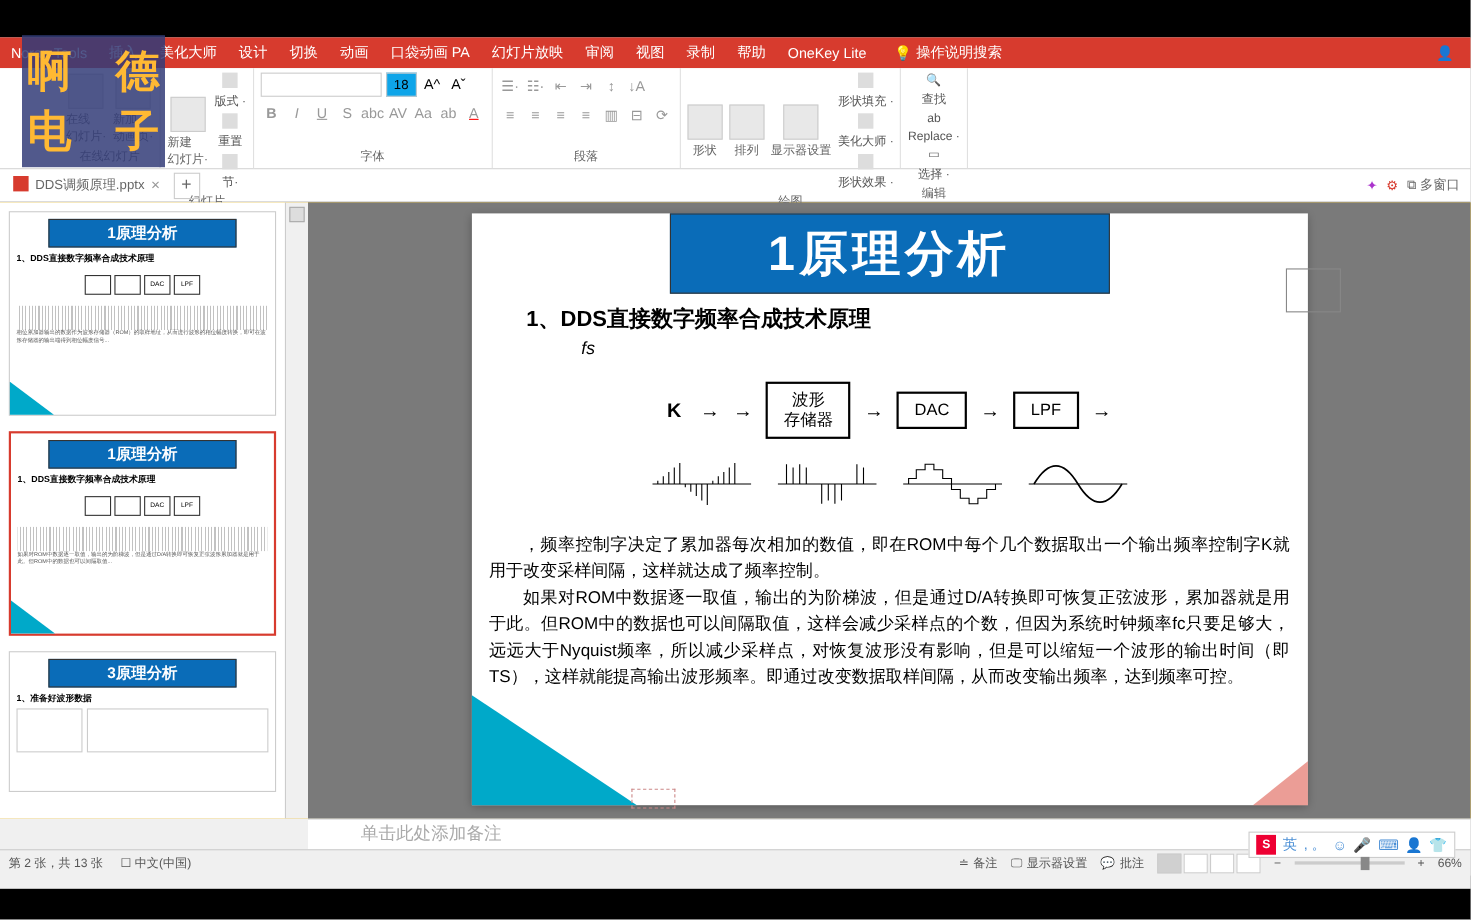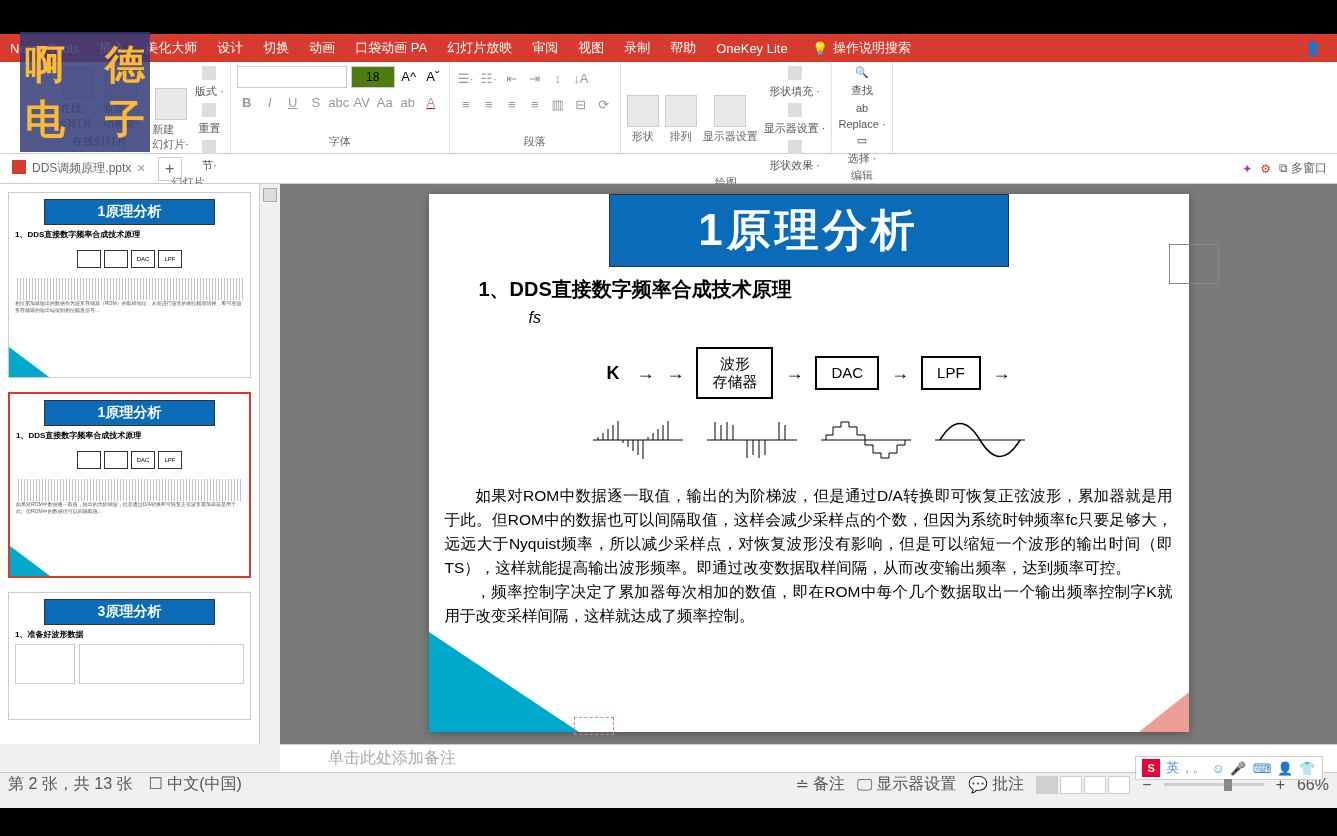--- a/index.html
+++ b/index.html
@@ -21,21 +21,21 @@
 .ribbon { background: #fff; border-bottom: 1px solid #ccc; height: 92px; display: flex; }
 .ribbon-group { border-right: 1px solid #e0e0e0; display: flex; flex-direction: column; padding: 4px 6px; }
 .ribbon-group-content { flex: 1; display: flex; align-items: center; gap: 6px; }
 .ribbon-group-label { font-size: 11px; color: #666; text-align: center; padding-top: 2px; }
 .ribbon-btn-large { display: flex; flex-direction: column; align-items: center; font-size: 11px; color: #666; gap: 2px; }
 .ribbon-icon-lg { width: 32px; height: 32px; background: #e8e8e8; border: 1px solid #ccc; }
 .ribbon-row { display: flex; flex-direction: column; gap: 4px; font-size: 11px; color: #555; }
 .ribbon-row-item { display: flex; align-items: center; gap: 4px; white-space: nowrap; flex-direction: column; }
 .mini-icon { width: 14px; height: 14px; background: #ddd; display: inline-block; }
 .font-combo { border: 1px solid #ccc; width: 110px; height: 22px; font-size: 12px; background: #fff; }
-.size-combo { border: 1px solid #ccc; width: 44px; height: 22px; font-size: 12px; background: #4d7c0f; text-align: center; }
+.size-combo { border: 1px solid #ccc; width: 28px; height: 22px; font-size: 12px; background: #0ea5e9; text-align: center; }
 .fmt-row { display: flex; gap: 3px; padding: 2px 0; color: #999; }
 .fmt-btn { width: 20px; height: 20px; display: flex; align-items: center; justify-content: center; font-size: 13px; }
 
 .tab-bar { background: #fff; height: 30px; display: flex; align-items: center; border-bottom: 1px solid #ccc; padding-left: 4px; }
 .doc-tab { display: flex; gap: 6px; padding: 0 8px; font-size: 12px; color: #666; }
 .doc-tab .doc-icon { width: 14px; height: 14px; background: #d73b2e; }
 .doc-tab .close { font-size: 14px; color: #999; }
 .add-tab { width: 24px; height: 24px; border: 1px solid #ccc; display: flex; align-items: center; justify-content: center; margin-left: 4px; color: #666; }
 .tab-right { margin-left: auto; display: flex; align-items: center; gap: 8px; padding-right: 10px; font-size: 12px; color: #666; }
 
@@ -72,21 +72,21 @@
 .slide-tri-l { position: absolute; bottom: 0; left: 0; width: 0; height: 0; border-left: 150px solid #00a9c9; border-top: 100px solid transparent; }
 .slide-tri-r { position: absolute; bottom: 0; right: 0; width: 0; height: 0; border-right: 50px solid #d73b2e; border-top: 40px solid transparent; opacity: 0.5; }
 .sel-handle { position: absolute; left: 145px; bottom: -3px; width: 40px; height: 18px; border: 1px dashed #c88; }
 
 .notes-area { background: #fff; border-top: 1px solid #ccc; margin-left: 280px; height: 28px; display: flex; align-items: center; padding-left: 48px; font-size: 16px; color: #aaa; }
 
 .ime-bar { position: absolute; right: 14px; bottom: 56px; background: #fff; border: 1px solid #ccc; height: 24px; display: flex; align-items: center; gap: 6px; padding: 0 6px; font-size: 13px; }
 .ime-icon { width: 18px; height: 18px; background: #e03; color: #fff; display: flex; align-items: center; justify-content: center; font-size: 11px; font-weight: bold; }
 .ime-item { color: #4a8fd6; }
 
-.status-bar { background: #f0f0f0; border-top: 1px solid #ccc; height: 24px; display: flex; align-items: center; font-size: 16px; color: #555; padding: 0 8px; }
+.status-bar { background: #f0f0f0; border-top: 1px solid #ccc; height: 24px; display: flex; align-items: center; font-size: 11px; color: #555; padding: 0 8px; }
 .status-left { display: flex; gap: 16px; }
 .status-right { margin-left: auto; display: flex; align-items: center; gap: 12px; }
 .status-btn { display: flex; align-items: center; gap: 4px; }
 .view-btns { display: flex; gap: 2px; }
 .view-btn { width: 22px; height: 18px; border: 1px solid #ccc; background: #fff; }
 .view-btn.active { background: #d0d0d0; }
 .zoom-slider { width: 100px; height: 3px; background: #ccc; position: relative; }
 .zoom-thumb { position: absolute; width: 8px; height: 12px; background: #888; top: -4px; left: 60%; }
 </style>
 </head>
@@ -233,21 +233,21 @@
           <div class="ribbon-icon-lg"></div>
           <span>显示器设置</span>
         </div>
       <div class="ribbon-row">
         <div class="ribbon-row-item">
             <span class="mini-icon"></span>
             <span>形状填充 ·</span>
           </div>
         <div class="ribbon-row-item">
             <span class="mini-icon"></span>
-            <span>显示器设置 ·</span>
+            <span>美化大师 ·</span>
           </div>
         <div class="ribbon-row-item">
             <span class="mini-icon"></span>
             <span>形状效果 ·</span>
           </div>
       </div>
     </div>
     <div class="ribbon-group-label">绘图</div>
   </div>
   <div class="ribbon-group">
@@ -386,22 +386,22 @@
               <line x1="0" y1="23" x2="90" y2="23" stroke="#000"></line>
             <path d="M5,23 L5,18 L12,18 L12,10 L20,10 L20,5 L28,5 L28,10 L36,10 L36,18 L44,18 L44,28 L52,28 L52,36 L60,36 L60,41 L68,41 L68,36 L76,36 L76,28 L84,28 L84,23" stroke="#000" fill="none"></path>
             </svg>
           <svg class="wave-svg">
               <line x1="0" y1="23" x2="90" y2="23" stroke="#000"></line>
             <path d="M5,23 Q 25,-10 45,23 T 85,23" stroke="#000" fill="none" stroke-width="1.5"></path>
             </svg>
         </div>
       </div>
       <div class="slide-text">
+        <p>，频率控制字决定了累加器每次相加的数值，即在ROM中每个几个数据取出一个输出频率控制字K就用于改变采样间隔，这样就达成了频率控制。</p>
         <p>如果对ROM中数据逐一取值，输出的为阶梯波，但是通过D/A转换即可恢复正弦波形，累加器就是用于此。但ROM中的数据也可以间隔取值，这样会减少采样点的个数，但因为系统时钟频率fc只要足够大，远远大于Nyquist频率，所以减少采样点，对恢复波形没有影响，但是可以缩短一个波形的输出时间（即TS），这样就能提高输出波形频率。即通过改变数据取样间隔，从而改变输出频率，达到频率可控。</p>
-        <p>，频率控制字决定了累加器每次相加的数值，即在ROM中每个几个数据取出一个输出频率控制字K就用于改变采样间隔，这样就达成了频率控制。</p>
       </div>
       <div class="slide-tri-l"></div>
       <div class="slide-tri-r"></div>
       <div class="sel-handle"></div>
     </div>
   </div>
 </div>
 
 <div class="notes-area">单击此处添加备注</div>
 

